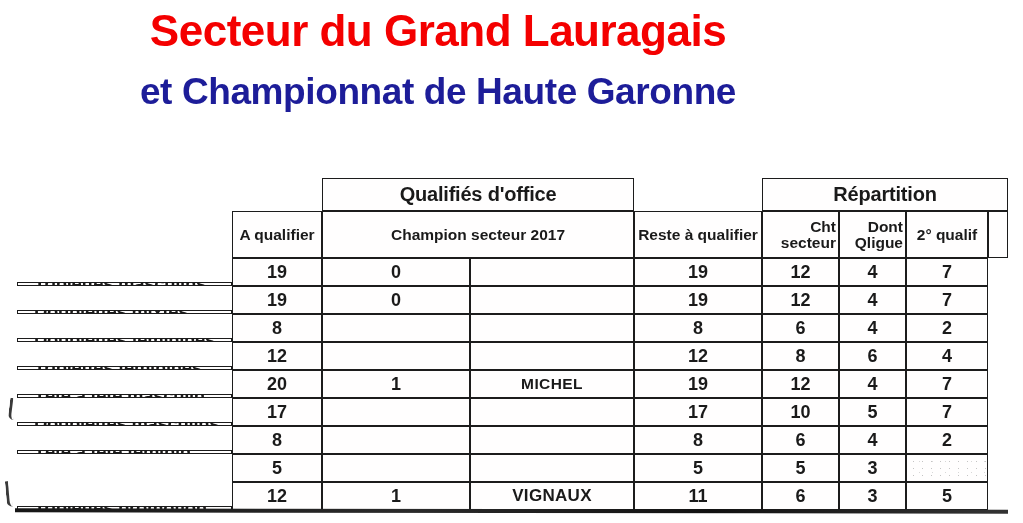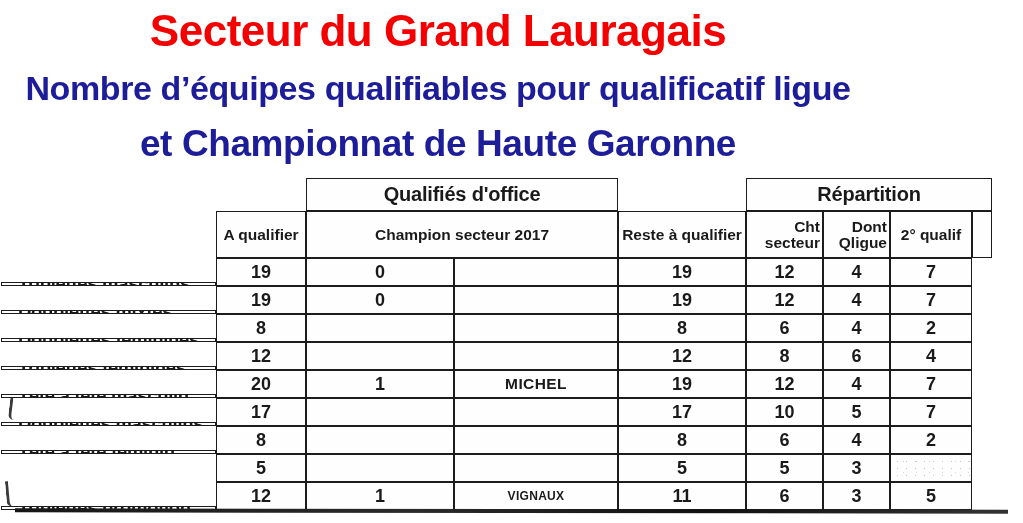--- a/index.html
+++ b/index.html
@@ -12,21 +12,21 @@
     margin-top: 6px;
     font-size: 44px; font-weight: 700; letter-spacing: -0.5px;
     color: #f40000; white-space: nowrap;
   }
   .title-navy { color: #1d1d99; font-weight: 700; white-space: nowrap; }
   .t2 { margin-top: 13px; font-size: 34px; letter-spacing: -0.4px; }
   .t3 { margin-top: 15px; font-size: 37px; letter-spacing: -0.4px; }
 
   
   .grid {
-    position: absolute; left: 1px; top: 178px;
+    position: absolute; left: 17px; top: 178px;
     display: grid;
     grid-template-columns: 215px 90px 148px 164px 128px 77px 67px 82px 20px;
     grid-template-rows: 33px 47px repeat(9, 28px);
   }
   .cell {
     border-top: 1.6px solid #1c1c1c;
     border-bottom: 1.6px solid #1c1c1c;
     border-left: 1.1px solid #1c1c1c;
     border-right: 1.1px solid #1c1c1c;
     background: #fffefe;
@@ -35,21 +35,21 @@
     overflow: hidden;
   }
   .gh { font-size: 20px; font-weight: 700; letter-spacing: -0.2px; }
   .h  { font-size: 15.5px; font-weight: 700; white-space: nowrap; }
   .wrap { white-space: normal; text-align: right; padding: 0 2px; }
   .lbl {
     justify-content: flex-start; padding-left: 16px;
     font-size: 18.5px; font-weight: 600; letter-spacing: -0.3px; white-space: nowrap; margin-top: 24px;
   }
   .name { font-size: 15.5px; letter-spacing: 0.4px; }
-  .small-name { font-size: 12px; letter-spacing: 0.3px; }
+  .small-name { font-size: 17px; letter-spacing: 0.3px; }
 
   .c1{grid-column:1} .c2{grid-column:2} .c3{grid-column:3} .c4{grid-column:4}
   .c5{grid-column:5} .c6{grid-column:6} .c7{grid-column:7} .c8{grid-column:8} .c9{grid-column:9} .r2{grid-row:2} .r3{grid-row:3} .r4{grid-row:4} .r5{grid-row:5}
   .r6{grid-row:6} .r7{grid-row:7} .r8{grid-row:8} .r9{grid-row:9} .r10{grid-row:10} .r11{grid-row:11}
   .span-qo { grid-column: 3 / 5; grid-row: 1; }
   .span-rp { grid-column: 6 / 10; grid-row: 1; }
   .span-champ { grid-column: 3 / 5; }
 
   
   .noise {
@@ -74,21 +74,20 @@
   .artifact-a { left: 9px; top: 398px; transform: rotate(7deg); }
   .artifact-b { left: 6px; top: 481px; transform: rotate(-5deg); height: 26px; }
 </style>
 </head>
 <body>
 
 <div>
 
   <div class="titles">
     <div class="title-red">Secteur du Grand Lauragais</div>
-    <div class="title-navy t2">Nombre d’équipes qualifiables pour qualificatif ligue</div>
     <div class="title-navy t3">et Championnat de Haute Garonne</div>
   </div>
 
   <div class="grid">
 
     <div class="cell gh span-qo">Qualifiés d'office</div>
     <div class="cell gh span-rp">Répartition</div>
 
     <div class="cell h r2 c2">A qualifier</div>
     <div class="cell h r2 span-champ">Champion secteur 2017</div>

